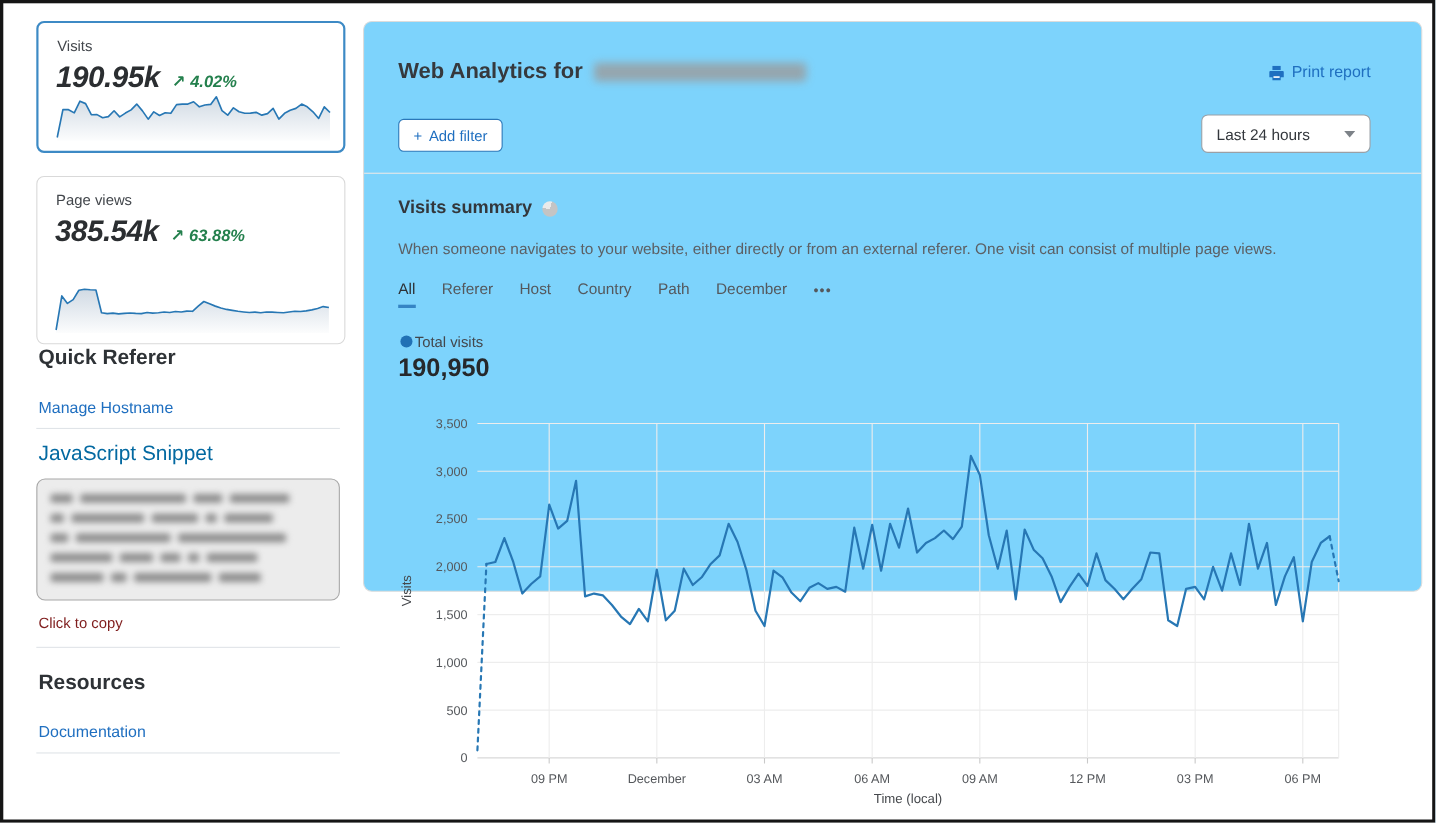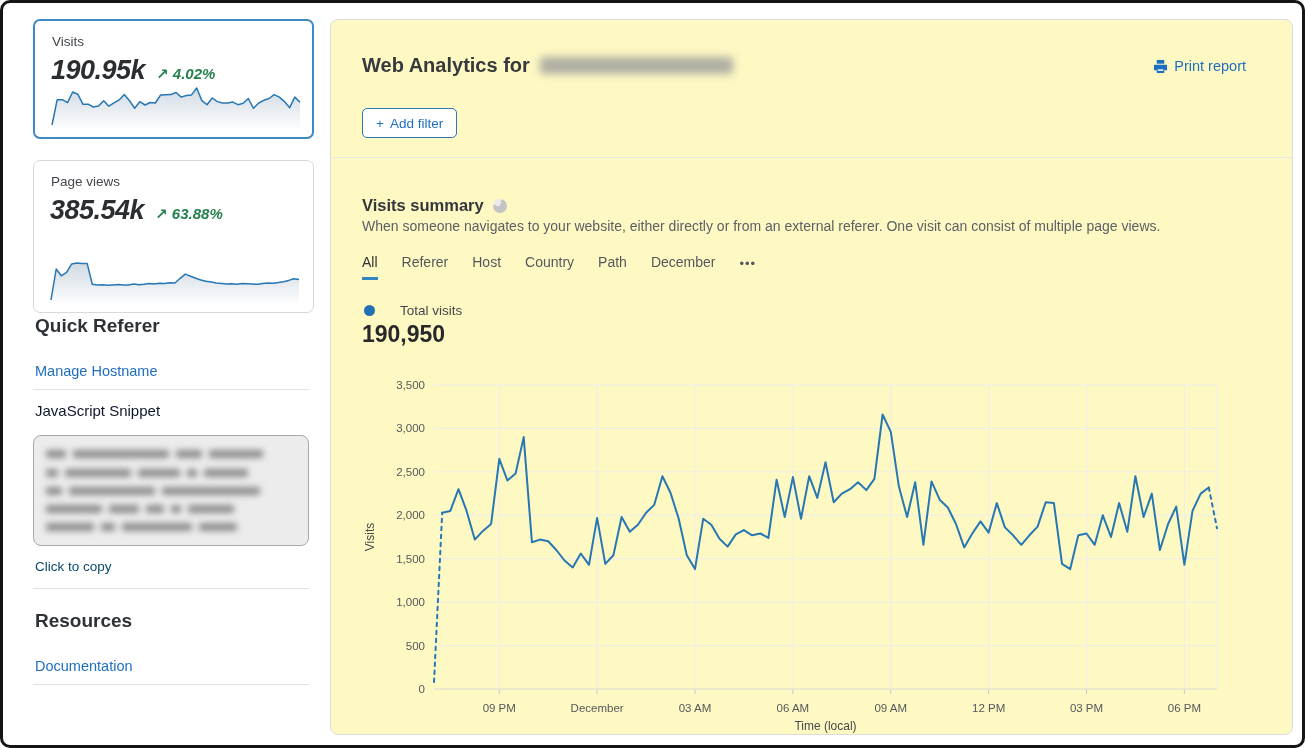--- a/index.html
+++ b/index.html
@@ -1,60 +1,60 @@
 <!DOCTYPE html>
 <html><head>
 <meta charset="utf-8">
 <style>
   * { box-sizing: border-box; margin: 0; padding: 0; }
   html,body { background:#fff; font-family:"Liberation Sans","DejaVu Sans",sans-serif; }
-  .frame { position:relative; width:1305px; height:748px; border:3px solid #151515; border-radius:10px; background:#fff; overflow:hidden; }
+  .frame { position:relative; width:1305px; height:748px; border:3px solid #151515; border-radius:0; background:#fff; overflow:hidden; }
 
   
   .metric-card { position:absolute; left:30px; width:281px; background:#fff; border-radius:7px; cursor:pointer; }
   .card-visits { top:16px; height:120px; border:2px solid #3d8ac5; }
   .card-pageviews { top:157px; height:153px; border:1px solid #d9d9d9; }
   .metric-card .label { position:absolute; left:17px; top:13px; font-size:13.5px; color:#43474c; }
   .metric-card .value-row { position:absolute; left:16px; top:34px; display:flex; align-items:baseline; gap:11px;font-style:italic; }
   .metric-card .value { font-size:27px; font-weight:700; color:#2b2e31; letter-spacing:-0.5px; }
   .metric-card .delta { font-size:15px; font-weight:600; color:#24804d; }
   .metric-card .sparkline { position:absolute; left:16px; bottom:9px; width:250px; height:42px; }
 
   
   .side-h { position:absolute; left:32px; font-size:19px; font-weight:700; color:#2e3236; }
   .side-link { position:absolute; left:32px; font-size:14.5px; color:#1f6fc0; text-decoration:none; cursor:pointer; }
-  .side-text { position:absolute; left:32px; font-size:15px; color:#0f172a; }
+  .side-text { position:absolute; left:32px; font-size:19px; color:#0369a1; }
   .side-div { position:absolute; left:30px; width:276px; height:1px; background:#e0e4e8; }
   .snippet-box { position:absolute; left:30px; top:432px; width:276px; height:111px; background:#ececec; border:1px solid #a8a8a8; border-radius:8px; padding:13px 12px; cursor:pointer; overflow:hidden; }
   .blur-wrap { filter:blur(3px); }
   .bar { display:inline-block; height:8px; background:#8d8d8d; border-radius:2px; margin:0 7px 9px 0; vertical-align:middle; }
-  .muted { color:#0c4a6e; font-size:13.5px; }
+  .muted { color:#7f1d1d; font-size:13.5px; }
 
   
-  .main-panel { position:absolute; left:327px; top:16px; width:963px; height:716px; border:1px solid #dcdcdc; border-radius:8px; background:#fef9c3; }
+  .main-panel { position:absolute; left:327px; top:16px; width:963px; height:519px; border:1px solid #dcdcdc; border-radius:8px; background:#7dd3fc; }
   .page-title-row { position:absolute; left:31px; top:34px; display:flex; align-items:center; gap:10px; }
   .page-title { font-size:20px; font-weight:700; color:#36393d; }
   .domain-blur { width:193px; height:17px; background:#9b9b9b; border-radius:3px; filter:blur(4px); opacity:.8; }
   .print-report { position:absolute; right:46px; top:38px; display:flex; align-items:center; gap:6px; color:#1f6fc0; font-size:14.5px; cursor:pointer; }
   .add-filter { position:absolute; left:31px; top:88px; height:30px; padding:0 13px; display:inline-flex; align-items:center; gap:6px; border:1px solid #2a77b9; border-radius:5px; background:#fff; color:#1f6fc0; font-size:13.5px; cursor:pointer; }
   .time-range { position:absolute; right:46px; top:84px; width:154px; height:35px; border:1px solid #9aa0a6; border-radius:6px; background:#fff; display:flex; align-items:center; justify-content:space-between; padding:0 13px; font-size:14px; color:#33373c; cursor:pointer; }
   .caret { width:0; height:0; border-left:5px solid transparent; border-right:5px solid transparent; border-top:6px solid #7d8288; }
   .hdr-div { position:absolute; left:0; top:137px; width:100%; height:1px; background:#e8e8e8; }
 
-  .vs-title-row { position:absolute; left:31px; top:176px; display:flex; align-items:center; gap:9px;justify-content:center; }
+  .vs-title-row { position:absolute; left:31px; top:160px; display:flex; align-items:center; gap:9px;justify-content:center; }
   .vs-title { font-size:16.5px; font-weight:700; color:#33373c; }
   .pie-icon { width:14px; height:14px; border-radius:50%; background:conic-gradient(from 15deg, #c4c4c4 0 262deg, #eaeaea 262deg 360deg); }
   .vs-desc { position:absolute; left:31px; top:198px; font-size:14px; color:#5c6065; }
 
   .tabs { position:absolute; left:31px; top:234px; display:flex; gap:24px; font-size:14px; }
   .tab { color:#54585d; padding-bottom:7px; cursor:pointer; }
   .tab.active { color:#2e3236; border-bottom:3px solid #3584c4; }
   .tab-more { color:#54585d; letter-spacing:1px; font-size:13px; cursor:pointer; padding-top:2px; }
 
-  .legend-row { position:absolute; left:33px; top:283px; display:flex; align-items:center; gap:25px; }
+  .legend-row { position:absolute; left:33px; top:283px; display:flex; align-items:center; gap:2px; }
   .legend-dot { width:11px; height:11px; border-radius:50%; background:#2171b5; }
   .legend-label { font-size:13.5px; color:#43474c; }
   .total-visits { position:absolute; left:31px; top:301px; font-size:23px; font-weight:700; color:#26282b; }
 
   .chart-wrap { position:absolute; left:31px; top:356px; }
   .chart-wrap text.tick { font-size:11.5px; fill:#55585c; }
   .chart-wrap text.axis-title { font-size:12px; fill:#45484c; }
 </style>
 </head>
 <body>
@@ -132,20 +132,24 @@
         <rect x="5" y="11" width="6" height="1.6" fill="#ffffff"></rect>
       </svg>
       <span>Print report</span>
     </div>
 
     <button class="add-filter">
       <span>+</span>
       <span>Add filter</span>
     </button>
 
+    <div class="time-range">
+      <span>Last 24 hours</span>
+      <span class="caret"></span>
+    </div>
 
     <div class="hdr-div"></div>
 
     <div class="vs-title-row">
       <span class="vs-title">Visits summary</span>
       <span class="pie-icon"></span>
     </div>
     <div class="vs-desc">When someone navigates to your website, either directly or from an external referer. One visit can consist of multiple page views.</div>
 
     <div class="tabs">

